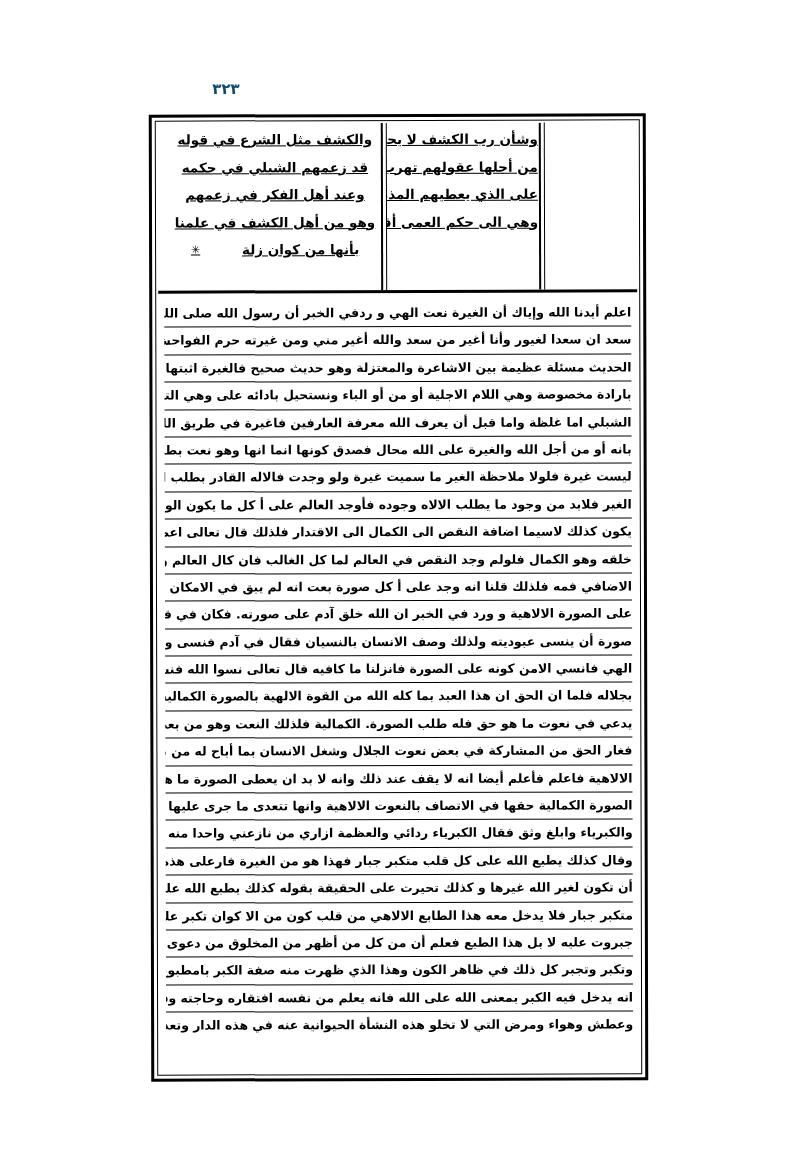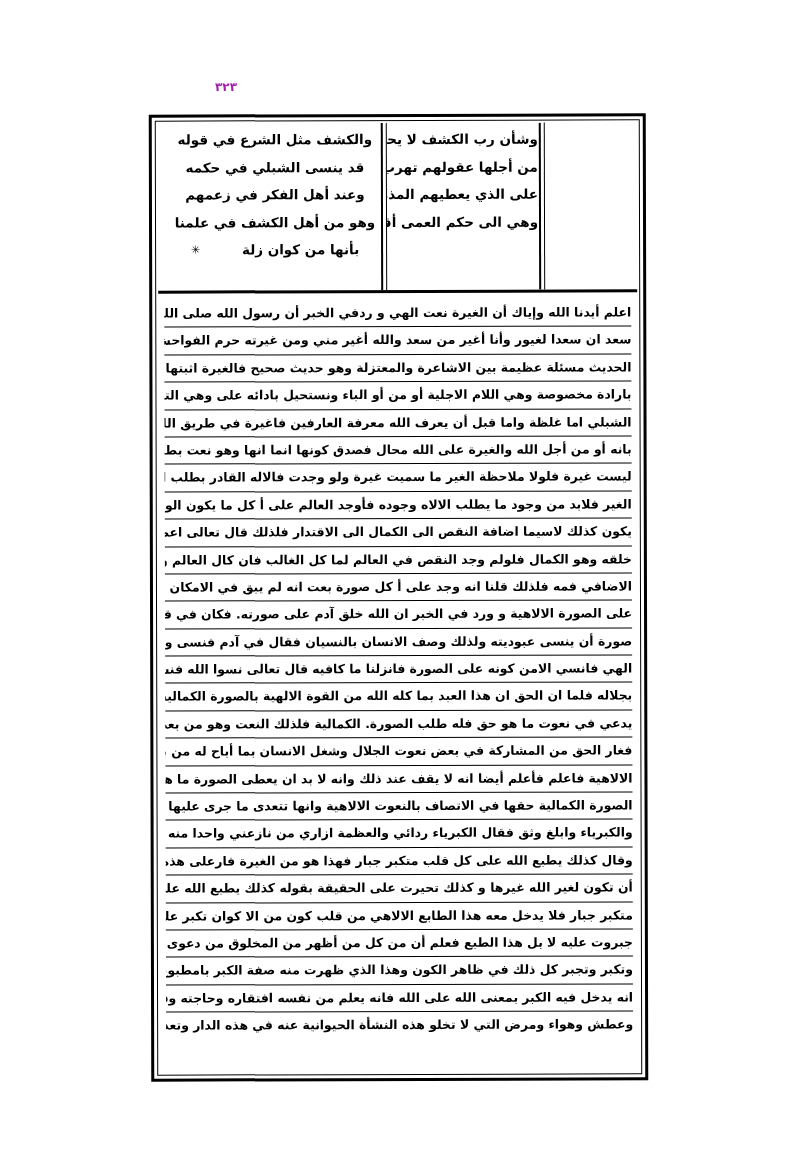--- a/index.html
+++ b/index.html
@@ -24,24 +24,24 @@
   }
 
   
   #folio {
     position: absolute;
     left: 196px;
     top: 80px;
     width: 60px;
     text-align: center;
     font-family: "DejaVu Sans", sans-serif;
-    font-size: 12px;
+    font-size: 15px;
     font-weight: 700;
     letter-spacing: 0.5px;
-    color: #a21caf;
+    color: #0c4a6e;
     direction: rtl;
   }
 
   
   #frame {
     position: absolute;
     left: 150px;
     top: 114px;
     width: 497px;
     height: 967px;
@@ -67,20 +67,21 @@
     display: flex;
     flex-direction: row;
     box-sizing: border-box;
     border-bottom: 3px solid #000;
   }
   .verse-col {
     position: relative;
     box-sizing: border-box;
     padding: 3px 6px 0 6px;
     overflow: hidden;
+    text-decoration: underline;
   }
   .col-blank   { width: 92px; }
   .col-second  { width: 158px; border-right: 1.6px solid #000; }
   .col-first   { width: 223px; border-right: 1.6px solid #000; }
   .verse-col.col-second::before,
   .verse-col.col-first::before {
     content: "";
     position: absolute;
     top: 0; bottom: 0; right: 3.2px;
     width: 1.4px;
@@ -153,21 +154,21 @@
 
       <div class="verse-col col-second">
         <div class="verse-line">وشأن رب الكشف لا يحجب</div>
         <div class="verse-line">من أجلها عقولهم تهرب</div>
         <div class="verse-line">على الذي يعطيهم المذهب</div>
         <div class="verse-line">وهي الى حكم العمى أقرب</div>
       </div>
 
       <div class="verse-col col-first">
         <div class="verse-line">والكشف مثل الشرع في قوله</div>
-        <div class="verse-line">قد ينسى الشبلي في حكمه</div>
+        <div class="verse-line">قد زعمهم الشبلي في حكمه</div>
         <div class="verse-line">وعند أهل الفكر في زعمهم</div>
         <div class="verse-line">وهو من أهل الكشف في علمنا</div>
         <div class="verse-line has-star">
           <span>بأنها من كوان زلة</span>
           <span class="verse-star">✳</span>
         </div>
       </div>
     </div>
 
     <div id="prose">

